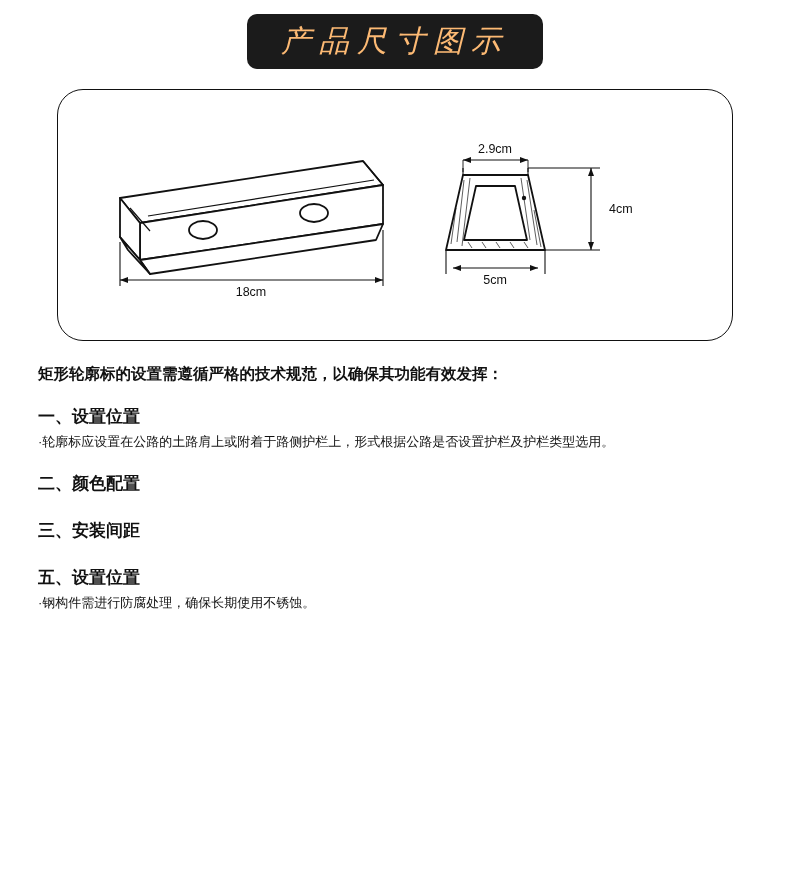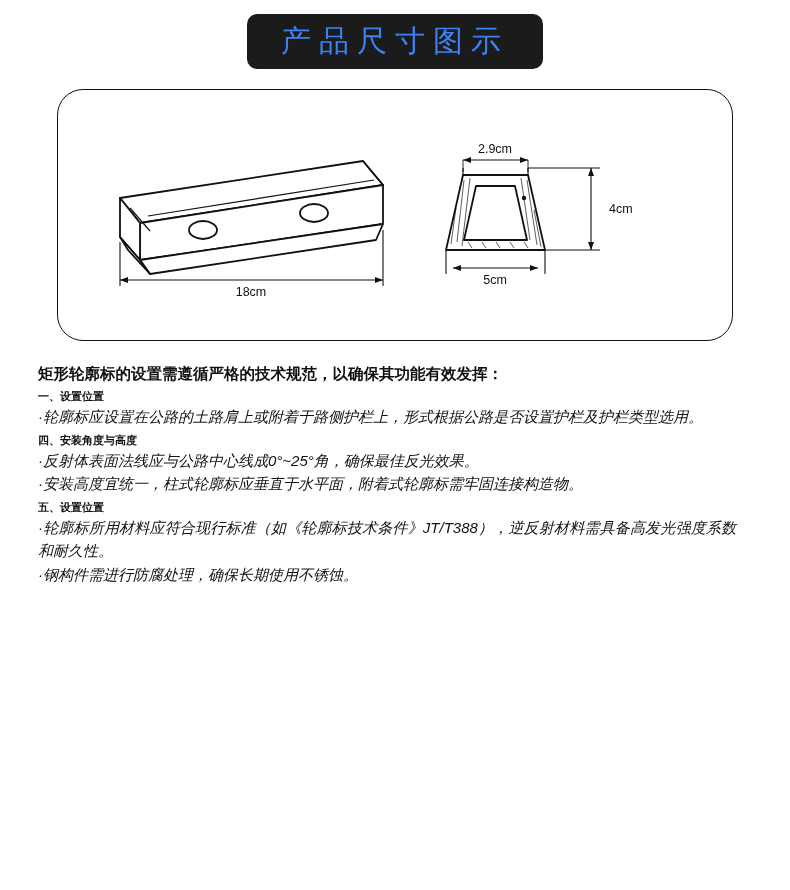--- a/index.html
+++ b/index.html
@@ -18,27 +18,28 @@
 
   
   .title-wrap {
     width: 100%;
     display: flex;
     justify-content: center;
     padding-top: 14px;
   }
   .title-banner {
     background: #1b1b1b;
-    color: #3b82f6;
+    color: #fdba74;
     border-radius: 10px;
     padding: 10px 34px 12px 34px;
     font-size: 30px;
     letter-spacing: 8px;
     font-weight: 400;
     line-height: 1.1;
+    font-style: italic;
   }
 
   
   .diagram-card {
     margin: 20px auto 0 auto;
     width: 676px;
     height: 252px;
     border: 1.6px solid #111111;
     border-radius: 26px;
     position: relative;
@@ -54,31 +55,30 @@
     padding: 22px 38px 0 38px;
     box-sizing: border-box;
   }
   .intro {
     font-size: 15.5px;
     font-weight: bold;
     line-height: 1.45;
     margin-bottom: 0;
   }
   .section-head {
-    font-size: 11px;
+    font-size: 17px;
     font-weight: bold;
     line-height: 1.7;
-    margin-top: 2px;
+    margin-top: 18px;
   }
   .para {
-    font-size: 15px;
+    font-size: 13px;
     line-height: 1.52;
     margin: 0 16px 1px 0;
     text-align: justify;
-    font-style: italic;
   }
 </style>
 </head>
 <body>
 
 <div class="title-wrap">
   <div class="title-banner">产品尺寸图示</div>
 </div>
 
 <div class="diagram-card">
@@ -169,29 +169,25 @@
 
 <div class="content">
   <div class="intro">矩形轮廓标的设置需遵循严格的技术规范，以确保其功能有效发挥：</div>
 
   <div>
     <div class="section-head">一、设置位置</div>
     <p class="para">·轮廓标应设置在公路的土路肩上或附着于路侧护栏上，形式根据公路是否设置护栏及护栏类型选用。</p>
   </div>
 
   <div>
+    <div class="section-head">二、颜色配置</div>
   </div>
 
   <div>
+    <div class="section-head">三、安装间距</div>
   </div>
 
-  <div>
-    <div class="section-head">四、安装角度与高度</div>
-    <p class="para">·反射体表面法线应与公路中心线成0°~25°角，确保最佳反光效果。</p>
-    <p class="para">·安装高度宜统一，柱式轮廓标应垂直于水平面，附着式轮廓标需牢固连接构造物。</p>
-  </div>
 
   <div>
     <div class="section-head">五、设置位置</div>
-    <p class="para">·轮廓标所用材料应符合现行标准（如《轮廓标技术条件》JT/T388），逆反射材料需具备高发光强度系数和耐久性。</p>
     <p class="para">·钢构件需进行防腐处理，确保长期使用不锈蚀。</p>
   </div>
 </div>
 
 </body></html>

